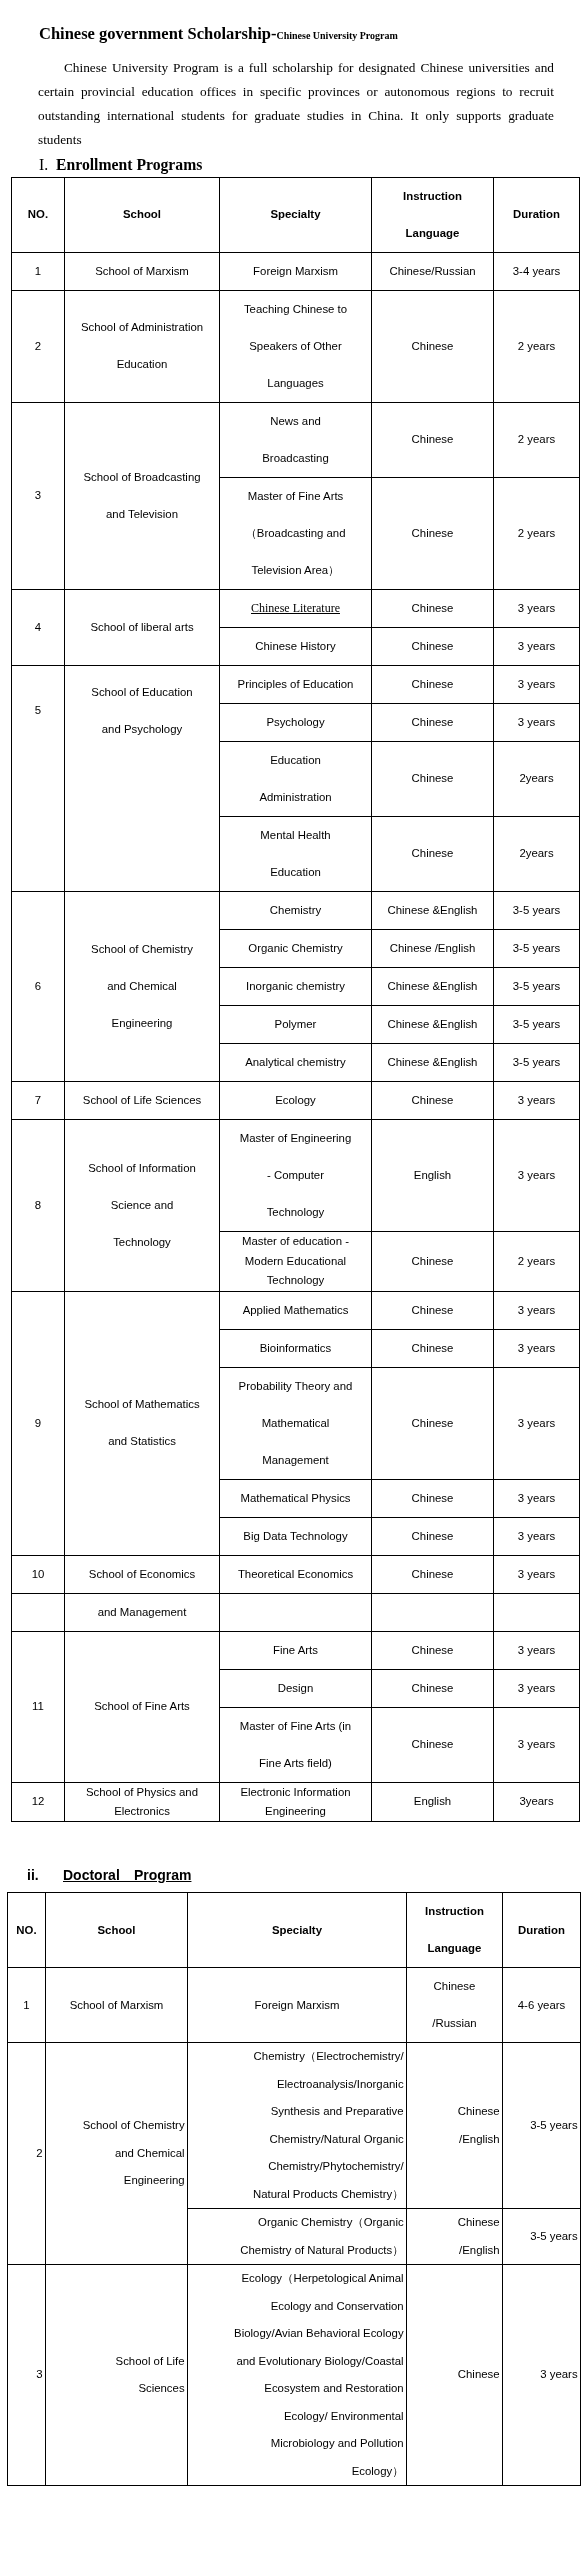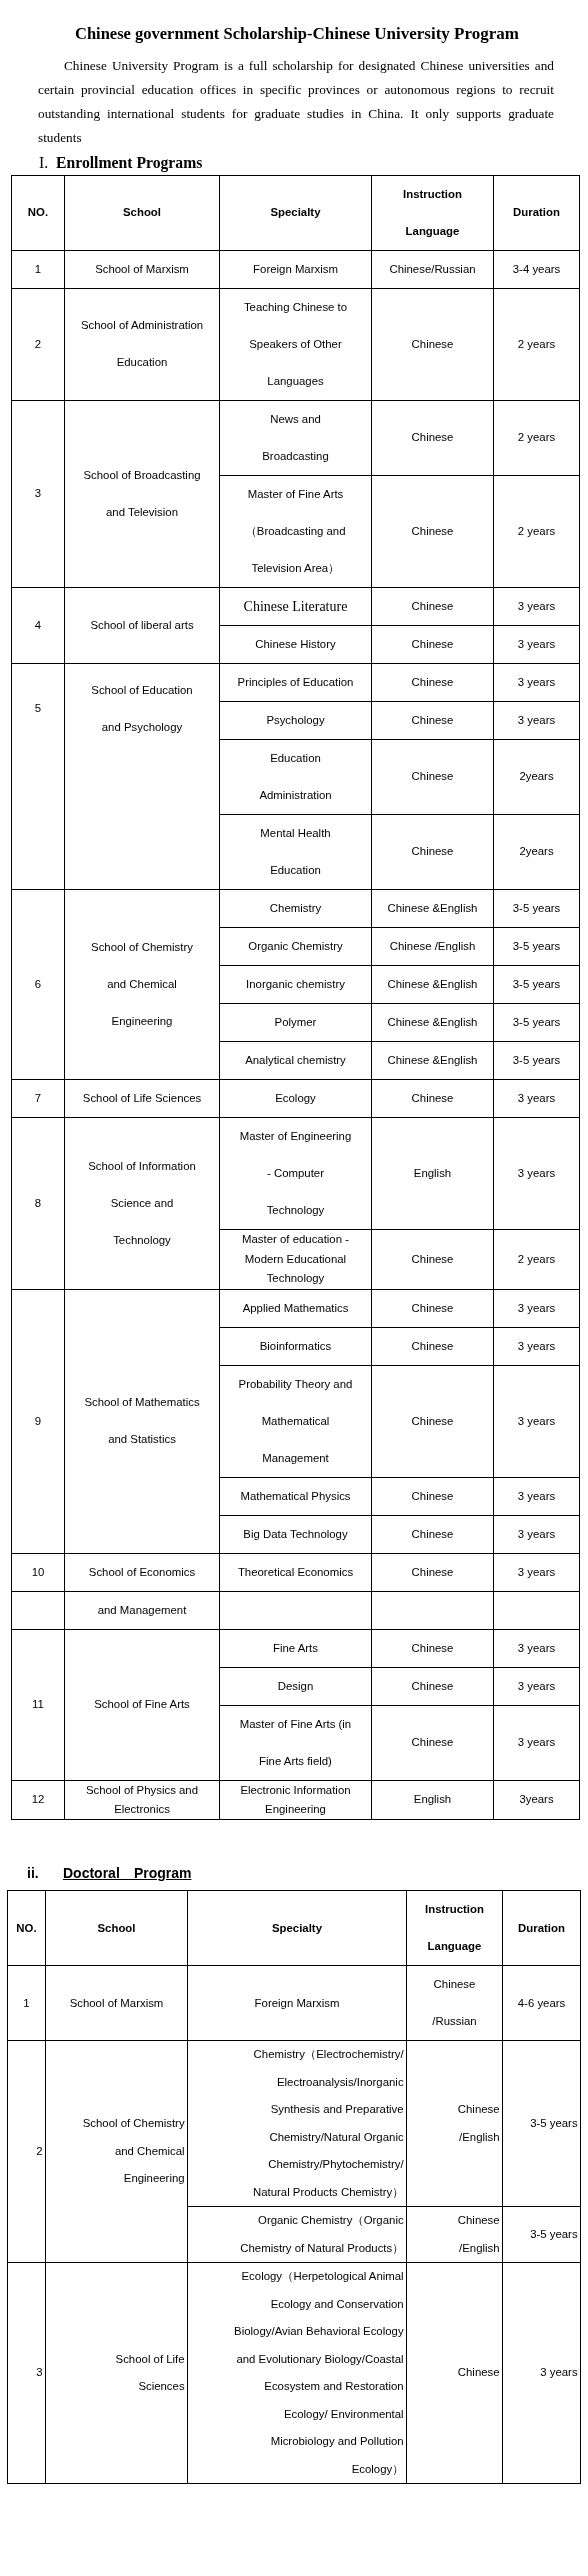--- a/index.html
+++ b/index.html
@@ -4,22 +4,22 @@
 <style>
   * { box-sizing: border-box; }
   html, body { margin:0; padding:0; }
   body {
     width:589px; min-height:2576px; background:#ffffff; color:#000;
     font-family:"Liberation Sans", sans-serif;
   }
   .page { position:relative; width:589px; }
 
   .title { margin:19.6px 23.6px 0 39px; font-family:"Liberation Serif", serif; font-weight:700; line-height:21px; }
-  .title .t1 { font-size:16.5px;margin-left:36px; }
-  .title .t2 { font-size:17px; }
+  .title .t1 { font-size:16.5px; }
+  .title .t2 { font-size:10px; }
 
   .intro {
     margin:10.2px 35px 0 38px;
     font-family:"Liberation Serif", serif;
     font-size:13.3px; line-height:24px;
     text-align:justify; text-indent:26px;
   }
 
   .sec { margin:1.6px 0 0 39px; font-family:"Liberation Serif", serif; font-size:15.7px; line-height:23.6px; }
   .sec .sec-marker { margin-right:7.9px; font-weight:400; }
@@ -38,21 +38,21 @@
     border:0.8px solid #000; text-align:center; vertical-align:middle;
     padding:0 2.4px; white-space:pre-line; font-size:11.4px; line-height:37px;
     font-weight:400; overflow:hidden;
   }
   th { font-weight:700; }
   tr.g th, tr.g td { border-top:1.6px solid #000; }
 
   tr.lh35 td    { line-height:27.5px;text-align:right; }   
   tr.tightrow td{ line-height:19px; }   
   td.tight      { line-height:19.6px; }   
-  td.serif      { font-family:"Liberation Serif", serif; font-size:14px; }
+  td.serif      { font-family:"Liberation Serif", serif; font-size:12px;text-decoration:underline; }
   td.vup        { padding-bottom:135px; } 
 </style>
 </head>
 <body>
 
 <div class="page">
 
   <h1 class="title"><span class="t1">Chinese government Scholarship-</span><span class="t2">Chinese University Program</span></h1>
 
   <p class="intro">Chinese University Program is a full scholarship for designated Chinese universities and certain provincial education offices in specific provinces or autonomous regions to recruit outstanding international students for graduate studies in China. It only supports graduate students</p>

